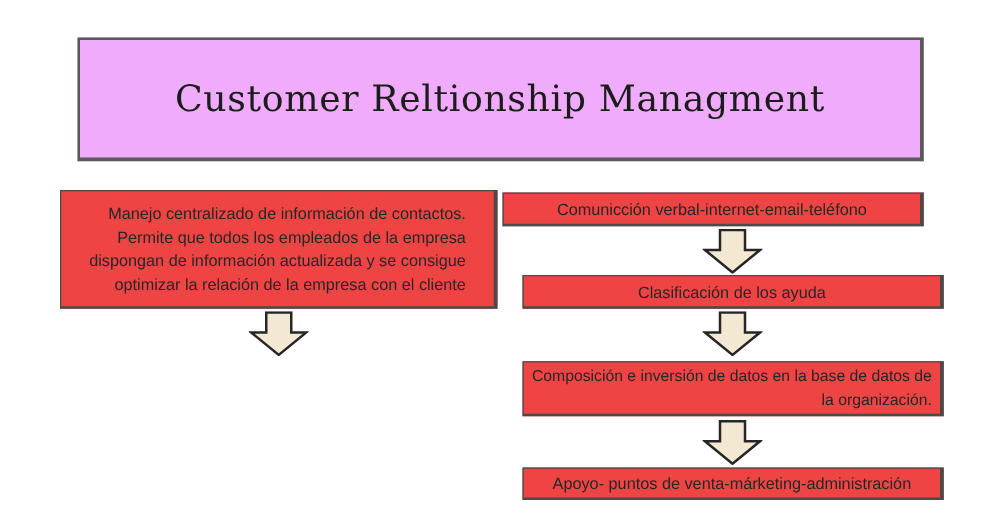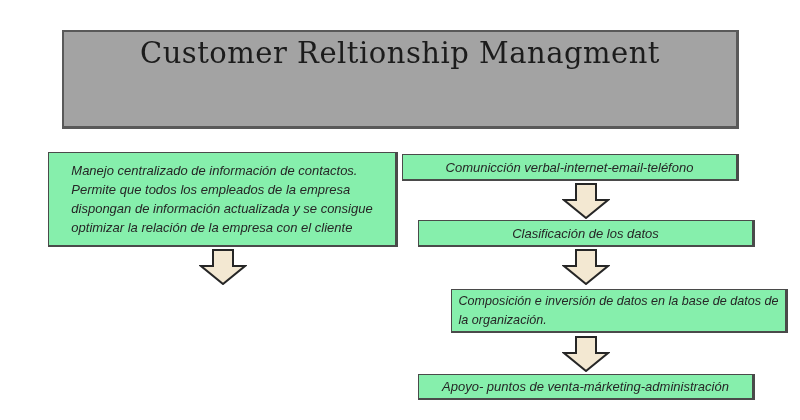--- a/index.html
+++ b/index.html
@@ -10,62 +10,62 @@
   }
   .canvas {
     position: relative;
     width: 800px;
     height: 420px;
     background: #ffffff;
     overflow: hidden;
   }
   .box {
     position: absolute;
-    background: #86efac;
+    background: #ef4444;
     border: 1.5px solid #4a4a4a;
     border-right-width: 3px;
     border-bottom-width: 2.5px;
     color: #262626;
     display: flex;
     flex-direction: column;
     align-items: center;
     justify-content: center;
-    text-align: left;
+    text-align: right;
     font-size: 13px;
     line-height: 19px;
     white-space: pre-line;
     box-sizing: border-box;
-    font-style: italic;
   }
   .title-box {
     position: absolute;
     left: 62px;
     top: 30px;
     width: 677px;
     height: 99px;
-    background: #a3a3a3;
+    background: #f0abfc;
     border: 2px solid #595959;
     border-right-width: 3px;
     border-bottom-width: 3px;
     box-sizing: border-box;
     display: flex;
     flex-direction: column;
     align-items: center;
+    justify-content: center;
     text-align: center;
     color: #1c1c1c;
     font-family: "DejaVu Serif", serif;
     font-size: 29px;
     line-height: 42px;
     letter-spacing: 0.5px;
   }
   .lbox1 { left: 48px; top: 152px; width: 350px; height: 95px; }
   .lbox2 { left: 48px; top: 285px; width: 350px; height: 95px; }
   .rbox1 { left: 402px; top: 154px; width: 337px; height: 27px; }
   .rbox2 { left: 418px; top: 220px; width: 337px; height: 27px; }
-  .rbox3 { left: 418px; top: 289px; width: 337px; height: 44px; font-size: 12.6px; margin-left: 33px; }
+  .rbox3 { left: 418px; top: 289px; width: 337px; height: 44px; font-size: 12.6px; }
   .rbox4 { left: 418px; top: 374px; width: 337px; height: 26px; }
   .arrow {
     position: absolute;
     width: 48px;
     height: 36px;
   }
   .arrow svg { display: block; }
   .arrow-left  { left: 199px; top: 249px; }
   .arrow-r1    { left: 562px; top: 183px; }
   .arrow-r2    { left: 562px; top: 249px; }
@@ -93,21 +93,21 @@
 
 
   <div class="box rbox1">Comunicción verbal-internet-email-teléfono</div>
 
   <div class="arrow arrow-r1">
     <svg width="48" height="36" viewBox="0 0 48 36" xmlns="http://www.w3.org/2000/svg">
       <polygon points="14,1 34,1 34,17 46,17 24,35 2,17 14,17" fill="#f3e8d2" stroke="#262626" stroke-width="2" stroke-linejoin="miter"></polygon>
     </svg>
   </div>
 
-  <div class="box rbox2">Clasificación de los datos</div>
+  <div class="box rbox2">Clasificación de los ayuda</div>
 
   <div class="arrow arrow-r2">
     <svg width="48" height="36" viewBox="0 0 48 36" xmlns="http://www.w3.org/2000/svg">
       <polygon points="14,1 34,1 34,17 46,17 24,35 2,17 14,17" fill="#f3e8d2" stroke="#262626" stroke-width="2" stroke-linejoin="miter"></polygon>
     </svg>
   </div>
 
   <div class="box rbox3">Composición e inversión de datos en la base de datos de
 la organización.</div>
 

